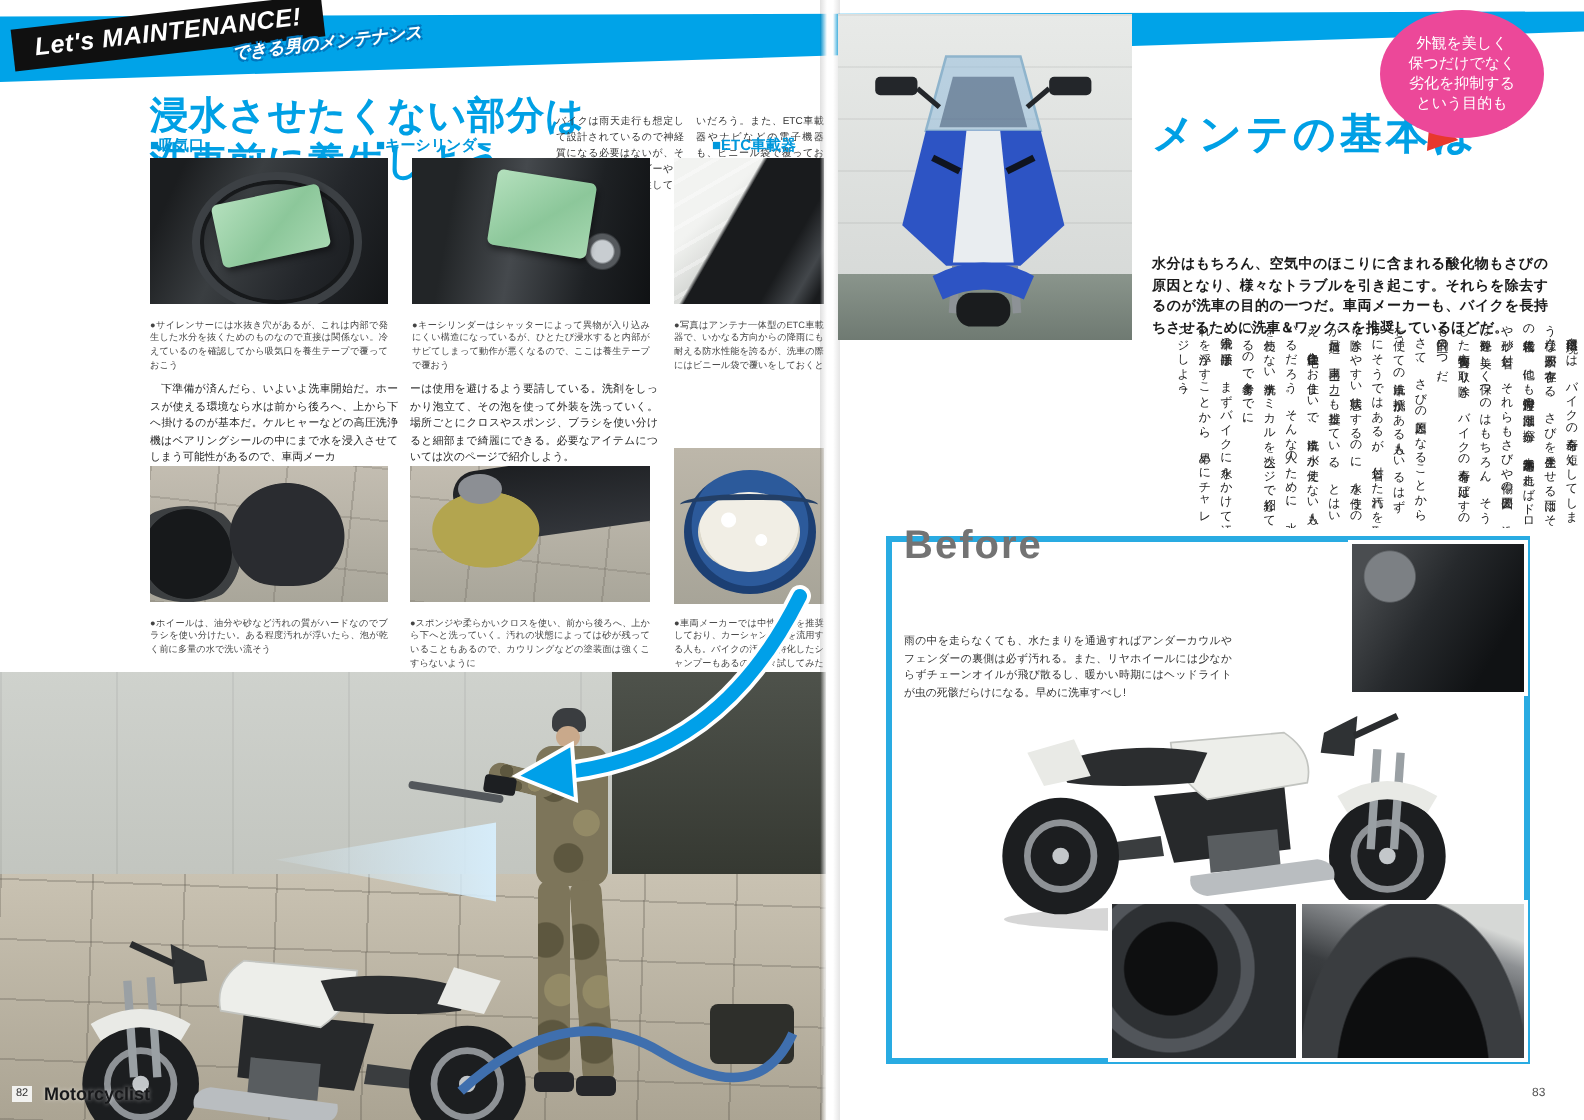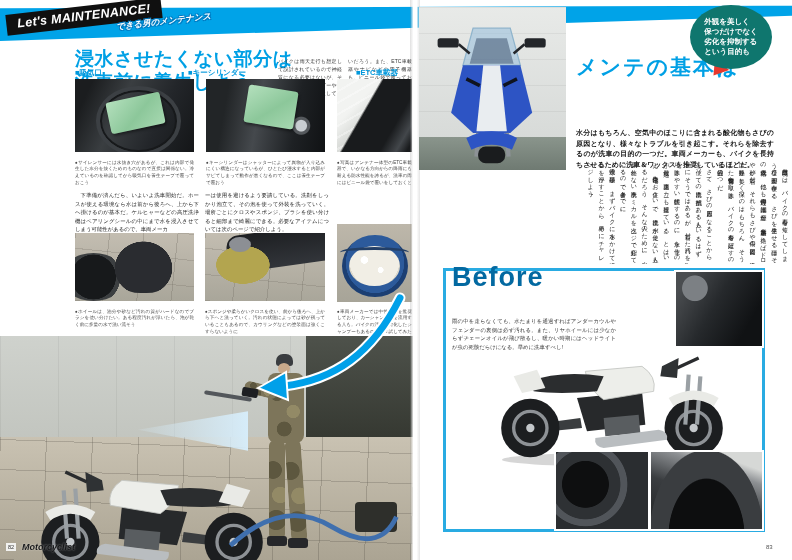--- a/index.html
+++ b/index.html
@@ -113,50 +113,50 @@
   
   .gutter{left:410px;top:0;width:10px;height:560px;
      background:linear-gradient(90deg,rgba(0,0,0,.12),#fff 35% 65%,rgba(0,0,0,.10));}
 
   
   .ph-bluebike{left:419px;top:7px;width:147px;height:163px;background:#e3e6e4;}
   .wall2{position:absolute;left:0;top:0;width:100%;height:82%;
      background:repeating-linear-gradient(rgba(0,0,0,.05) 0 1px,transparent 1px 26px),linear-gradient(#e8eae8,#d7dad8);}
   .floor2{position:absolute;left:0;top:80%;width:100%;height:20%;background:linear-gradient(#8a958c,#6f7a72);}
 
-  .bubble{left:690px;top:5px;width:82px;height:64px;background:#0f766e;border-radius:50%;
-          display:flex;align-items:center;justify-content:center;
-          color:#fff;font-size:7.5px;font-weight:bold;line-height:1.35;z-index:3;}
+  .bubble{left:690px;top:5px;width:82px;height:64px;background:#ec4899;border-radius:50%;
+          display:flex;align-items:center;justify-content:center;text-align:center;
+          color:#fff;font-size:7.5px;font-weight:normal;line-height:1.35;z-index:3;}
   .bubble-tail{left:706px;top:62px;width:0;height:0;border:9px solid transparent;
           border-top:14px solid #e8382d;transform:rotate(38deg);z-index:2;}
   .rp-headline-top{left:576px;top:53px;margin:0;font-size:21px;font-weight:900;color:#00a0e5;letter-spacing:2px;}
   .rp-headline-main{left:574px;top:74px;margin:0;font-size:41px;font-weight:900;color:#00a0e5;letter-spacing:1px;}
   .lead{left:576px;top:121px;width:198px;font-size:7px;font-weight:bold;line-height:1.5;color:#1a1a1a;}
   .vtext{left:558px;top:158px;width:232px;height:106px;writing-mode:vertical-rl;
          font-size:6px;line-height:1.8;color:#222;overflow:hidden;letter-spacing:.3px;}
 
   
   .bbox{left:443px;top:268px;width:322px;height:264px;background:#fff;border:3px solid #29abe2;box-sizing:border-box;}
-  .before-label{left:452px;top:262px;margin:0;font-size:27px;font-weight:900;color:#0369a1;letter-spacing:1px;z-index:4;}
+  .before-label{left:452px;top:262px;margin:0;font-size:20px;font-weight:900;color:#737373;letter-spacing:1px;z-index:4;}
   .before-headline{left:452px;top:297px;margin:0;font-size:11px;font-weight:900;color:#0098dc;z-index:4;}
   .before-body{left:452px;top:312px;width:164px;font-size:5.4px;line-height:1.55;color:#333;z-index:4;}
   .ncbike{left:462px;top:318px;width:300px;height:150px;z-index:1;}
   .tile{box-shadow:0 0 0 2px #fff;z-index:5;}
   .tile-engine{left:676px;top:272px;width:86px;height:74px;
      background:radial-gradient(circle at 22% 22%,#7c8084 0 14%,transparent 15%),
      linear-gradient(120deg,#4a4d50 10%,#26292c 45%,#101214 80%);}
   .tile-wheel{left:556px;top:452px;width:92px;height:77px;
      background:radial-gradient(circle at 32% 42%,#0e0f10 0 30%,#2e3134 31% 45%,#51555a 46% 54%,#2a2d30 55% 100%);}
   .tile-fender{left:651px;top:452px;width:111px;height:77px;
      background:radial-gradient(ellipse at 50% 110%,#0d0e0f 0 48%,#3a3d40 49% 72%,transparent 73%),
      linear-gradient(200deg,#d6d8d6 0 16%,#8d9093 28%,#3a3d40 55%,#212325 100%);}
 
   
   .pageno-l{left:6px;top:543px;background:#f2f2f0;color:#333;font-size:5.5px;padding:1px 2px;z-index:7;}
-  .logo{left:22px;top:542px;font-size:9px;font-weight:bold;font-style:italic;color:#17181a;
+  .logo{left:22px;top:542px;font-size:9px;font-weight:bold;color:#17181a;
         text-shadow:0 0 2px rgba(255,255,255,.55);z-index:7;}
   .pageno-r{left:766px;top:544px;font-size:6px;color:#555;}
 </style>
 </head>
 <body>
 
 <svg width="0" height="0" style="position:absolute">
   <defs>
     <g id="bike-side">
       <ellipse cx="160" cy="170" rx="132" ry="8" fill="rgba(0,0,0,.16)"></ellipse>

